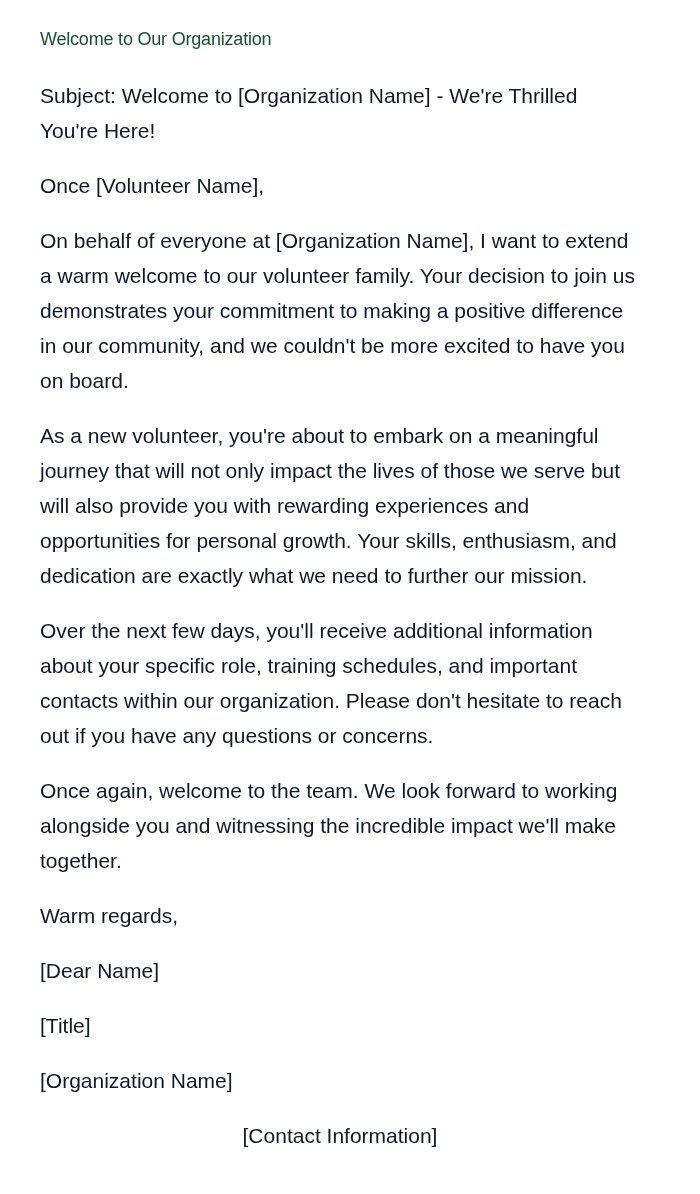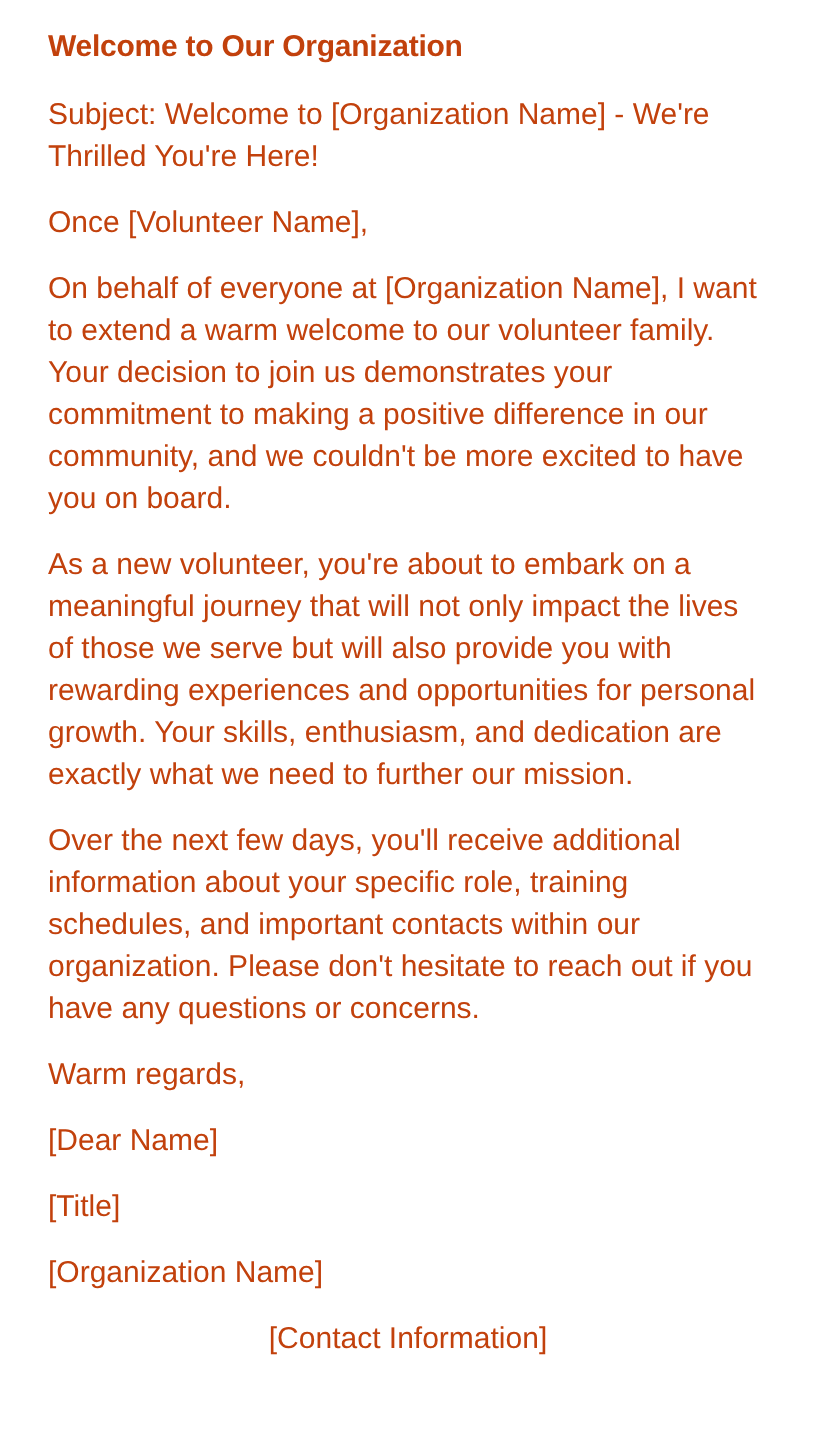--- a/index.html
+++ b/index.html
@@ -21,37 +21,37 @@
 
   .page {
     width: 700px;
     min-height: 1194px;
     padding: 22px 40px 54px 40px;
     background: #ffffff;
   }
 
   .doc-title {
     font-family: "Liberation Sans", sans-serif;
-    font-size: 25px;
+    font-size: 18px;
     line-height: 34px;
-    font-weight: bold;
-    color: #c2410c;
+    font-weight: normal;
+    color: #14532d;
     letter-spacing: -0.2px;
     margin: 0 0 22px 0;
     padding: 0;
   }
 
   .doc-body {
     font-family: "Liberation Sans", sans-serif;
   }
 
   .para {
-    font-size: 25px;
+    font-size: 21px;
     line-height: 35px;
-    color: #c2410c;
+    color: #0f172a;
     margin: 0 0 20px 0;
     padding: 0;
     max-width: 600px;
     word-wrap: break-word;
   }
 
   .para:last-child {
     margin-bottom: 0;
     text-align: center;
   }
@@ -72,20 +72,21 @@
     <p class="para">Subject: Welcome to [Organization Name] - We're Thrilled You're Here!</p>
 
     <p class="para">Once [Volunteer Name],</p>
 
     <p class="para">On behalf of everyone at [Organization Name], I want to extend a warm welcome to our volunteer family. Your decision to join us demonstrates your commitment to making a positive difference in our community, and we couldn't be more excited to have you on board.</p>
 
     <p class="para">As a new volunteer, you're about to embark on a meaningful journey that will not only impact the lives of those we serve but will also provide you with rewarding experiences and opportunities for personal growth. Your skills, enthusiasm, and dedication are exactly what we need to further our mission.</p>
 
     <p class="para">Over the next few days, you'll receive additional information about your specific role, training schedules, and important contacts within our organization. Please don't hesitate to reach out if you have any questions or concerns.</p>
 
+    <p class="para">Once again, welcome to the team. We look forward to working alongside you and witnessing the incredible impact we'll make together.</p>
 
     <p class="para sig-line">Warm regards,</p>
 
     <p class="para sig-line">[Dear Name]</p>
 
     <p class="para sig-line">[Title]</p>
 
     <p class="para sig-line">[Organization Name]</p>
 
     <p class="para sig-line">[Contact Information]</p>

